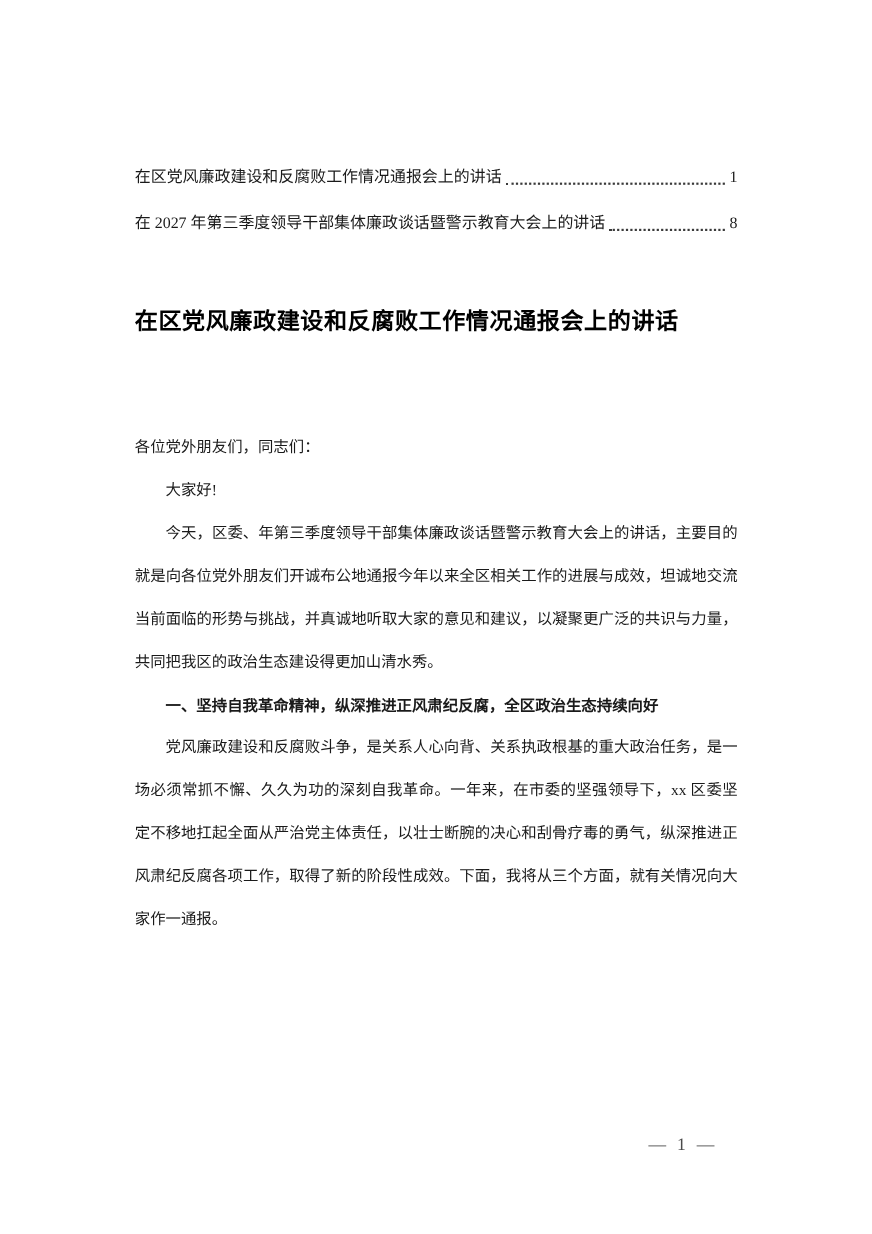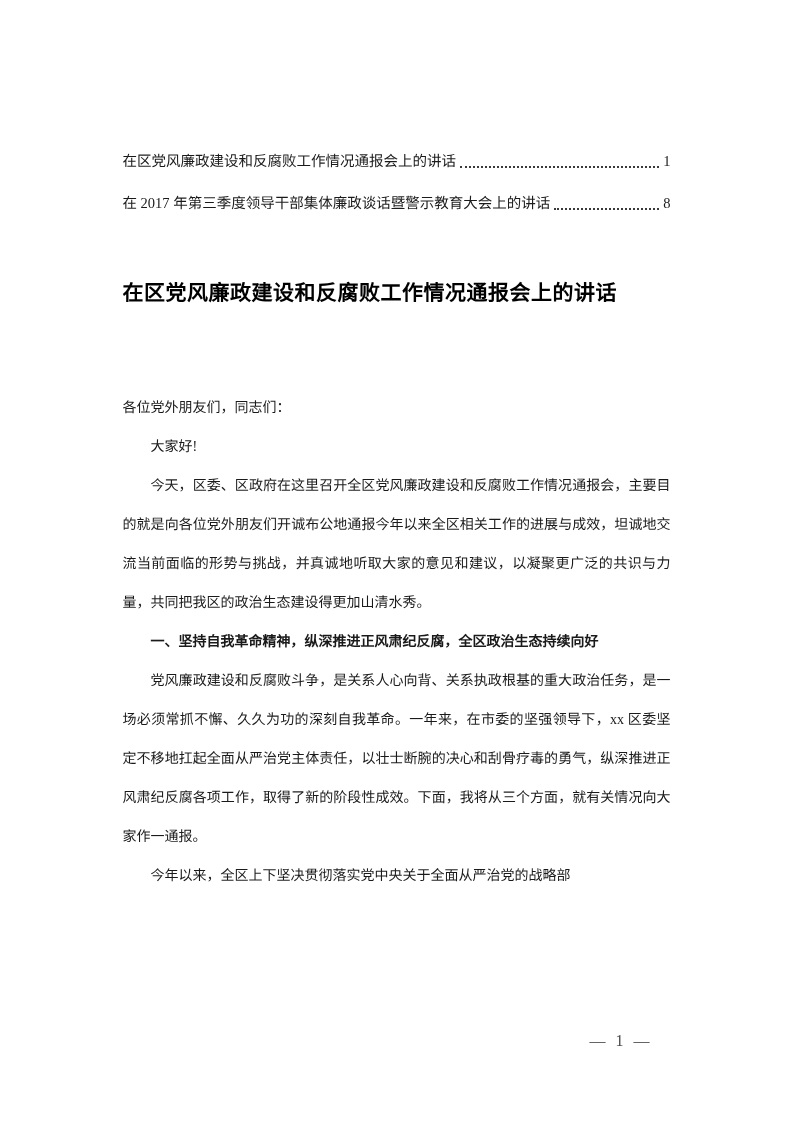--- a/index.html
+++ b/index.html
@@ -81,32 +81,31 @@
 
 <div class="page">
 
   <div class="toc">
     <div class="toc-item">
       <span class="toc-item-title">在区党风廉政建设和反腐败工作情况通报会上的讲话</span>
       <span class="toc-leader"></span>
       <span class="toc-page-num">1</span>
     </div>
     <div class="toc-item">
-      <span class="toc-item-title">在 2017 年第三季度领导干部集体廉政谈话暨警示教育大会上的讲话</span>
+      <span class="toc-item-title">在 2027 年第三季度领导干部集体廉政谈话暨警示教育大会上的讲话</span>
       <span class="toc-leader"></span>
       <span class="toc-page-num">8</span>
     </div>
   </div>
 
   <h1 class="doc-title">在区党风廉政建设和反腐败工作情况通报会上的讲话</h1>
 
   <div class="body-text">
     <p>各位党外朋友们，同志们：</p>
     <p class="indent">大家好!</p>
-    <p class="indent">今天，区委、区政府在这里召开全区党风廉政建设和反腐败工作情况通报会，主要目的就是向各位党外朋友们开诚布公地通报今年以来全区相关工作的进展与成效，坦诚地交流当前面临的形势与挑战，并真诚地听取大家的意见和建议，以凝聚更广泛的共识与力量，共同把我区的政治生态建设得更加山清水秀。</p>
+    <p class="indent">今天，区委、年第三季度领导干部集体廉政谈话暨警示教育大会上的讲话，主要目的就是向各位党外朋友们开诚布公地通报今年以来全区相关工作的进展与成效，坦诚地交流当前面临的形势与挑战，并真诚地听取大家的意见和建议，以凝聚更广泛的共识与力量，共同把我区的政治生态建设得更加山清水秀。</p>
     <p class="indent section-heading">一、坚持自我革命精神，纵深推进正风肃纪反腐，全区政治生态持续向好</p>
     <p class="indent">党风廉政建设和反腐败斗争，是关系人心向背、关系执政根基的重大政治任务，是一场必须常抓不懈、久久为功的深刻自我革命。一年来，在市委的坚强领导下，xx 区委坚定不移地扛起全面从严治党主体责任，以壮士断腕的决心和刮骨疗毒的勇气，纵深推进正风肃纪反腐各项工作，取得了新的阶段性成效。下面，我将从三个方面，就有关情况向大家作一通报。</p>
-    <p class="indent">今年以来，全区上下坚决贯彻落实党中央关于全面从严治党的战略部</p>
   </div>
 
   <div class="page-number">— 1 —</div>
 
 </div>
 
 </body></html>

